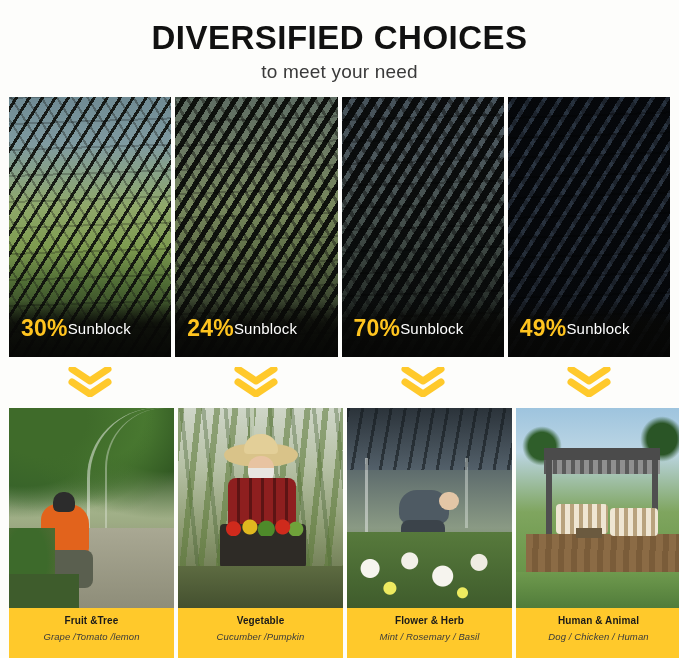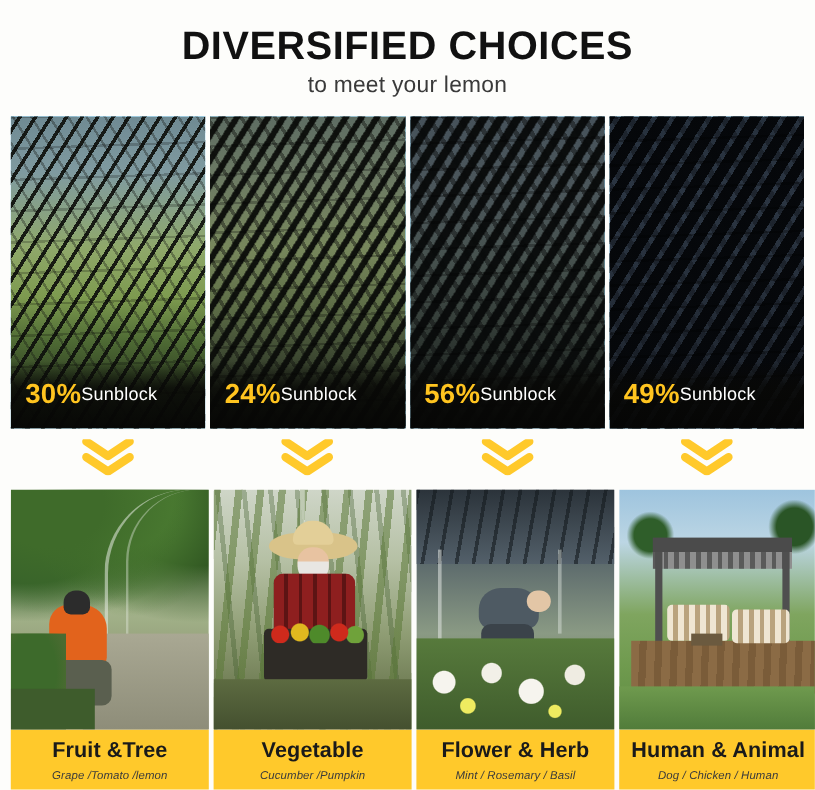--- a/index.html
+++ b/index.html
@@ -42,21 +42,21 @@
     display: flex;
     gap: 4px;
     padding: 0 9px;
     margin-top: 14px;
   }
   .swatch {
     position: relative;
     width: 165px;
     height: 260px;
     overflow: hidden;
-    background: #7dd3fc;
+    background: #6d28d9;
   }
   .mesh {
     position: absolute;
     inset: 0;
   }
   
   .mesh .weave {
     position: absolute;
     inset: -30%;
   }
@@ -121,21 +121,21 @@
     height: 200px;
     overflow: hidden;
   }
   .cap {
     background: #ffc92b;
     height: 52px;
     text-align: center;
     padding-top: 7px;
   }
   .cap .t {
-    font-size: 18px;
+    font-size: 10px;
     font-weight: bold;
     color: #1a1a1a;
     letter-spacing: 0.1px;
   }
   .cap .s {
     font-size: 9.5px;
     color: #3b3b3b;
     margin-top: 5px;
     letter-spacing: 0.1px;
     font-style: italic;
@@ -146,21 +146,21 @@
   .abs { position: absolute; }
 
 </style>
 </head>
 <body>
 
 <div class="page">
 
   <div class="heading">
     <h1>DIVERSIFIED CHOICES</h1>
-    <h2>to meet your lemon</h2>
+    <h2>to meet your need</h2>
   </div>
 
   <div class="top-row">
 
     <div class="swatch">
       <div class="mesh">
         <div class="sky" style="background:linear-gradient(to bottom,#6f8a93 0%,#7f9aa0 18%,#8fa86a 42%,#7d9a4f 58%,#4e6a34 72%,#2b3a20 88%,#1b2415 100%);"></div>
         <div class="weave" style="background:
             repeating-linear-gradient(122deg, rgba(14,16,12,0.92) 0 3px, rgba(14,16,12,0.0) 3px 11px),
             repeating-linear-gradient(58deg, rgba(20,22,17,0.35) 0 2px, rgba(20,22,17,0.0) 2px 13px);"></div>
@@ -188,21 +188,21 @@
 
     <div class="swatch">
       <div class="mesh">
         <div class="sky" style="background:linear-gradient(to bottom,#46525a 0%,#4b565b 22%,#47524f 45%,#363f3a 65%,#242b27 82%,#161b18 100%);"></div>
         <div class="weave" style="background:
             repeating-linear-gradient(122deg, rgba(8,10,10,0.96) 0 7px, rgba(8,10,10,0.0) 7px 12px),
             repeating-linear-gradient(58deg, rgba(16,18,18,0.5) 0 4px, rgba(16,18,18,0.0) 4px 11px);"></div>
         <div class="abs" style="left:0;right:0;top:0;height:100%;background:repeating-linear-gradient(178deg, rgba(0,0,0,0.28) 0 2px, rgba(0,0,0,0) 2px 22px);"></div>
       </div>
       <div class="label-bar">
-        <span class="pct">56%</span>
+        <span class="pct">70%</span>
         <span class="sunblock">Sunblock</span>
       </div>
     </div>
 
     <div class="swatch">
       <div class="mesh">
         <div class="sky" style="background:linear-gradient(to bottom,#1d2630 0%,#222b36 25%,#1e2630 50%,#171d25 75%,#10141a 100%);"></div>
         <div class="weave" style="background:
             repeating-linear-gradient(122deg, rgba(5,7,10,0.98) 0 9px, rgba(120,140,170,0.10) 9px 13px),
             repeating-linear-gradient(58deg, rgba(10,13,18,0.6) 0 6px, rgba(10,13,18,0.0) 6px 11px);"></div>

